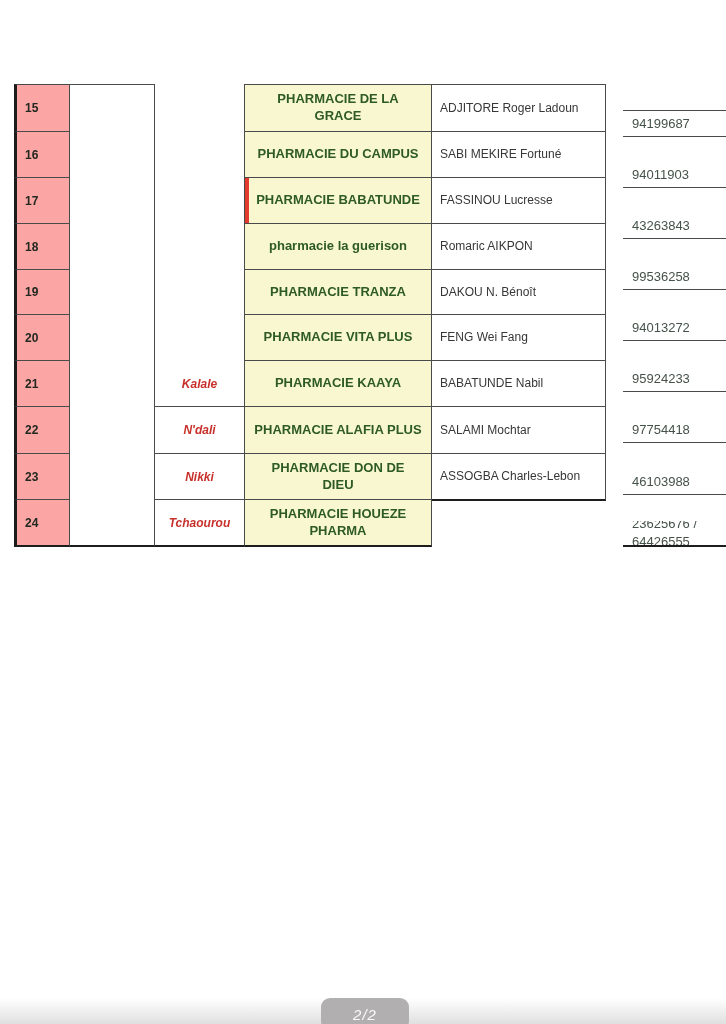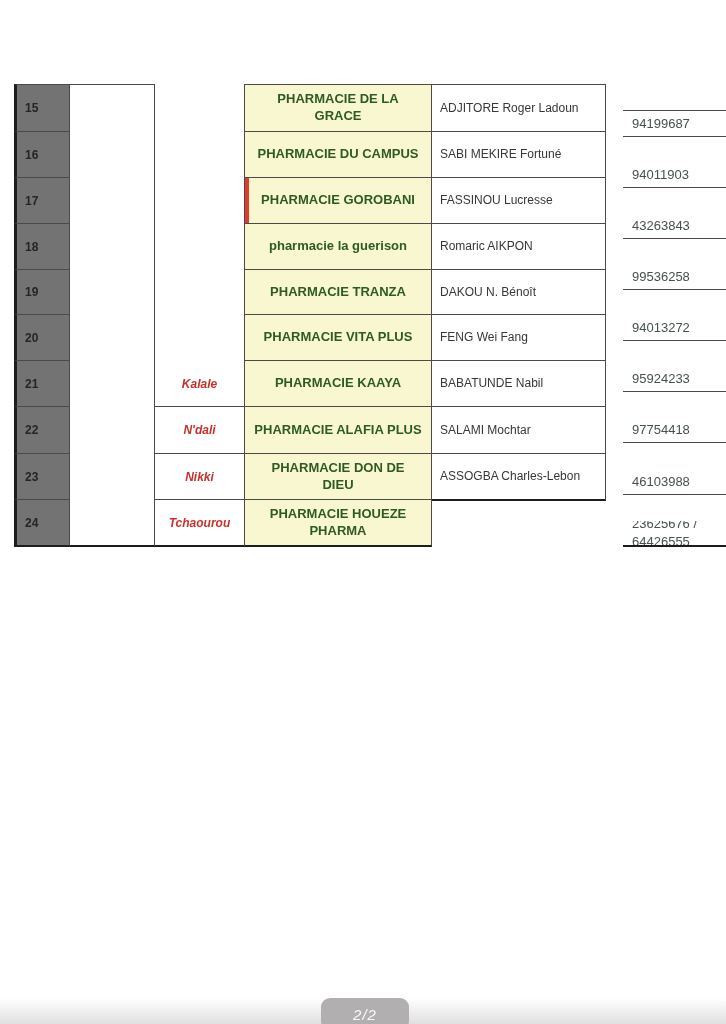--- a/index.html
+++ b/index.html
@@ -36,21 +36,21 @@
   .top    { border-top: 1.5px solid #4a4a4a; }
   .bottom { border-bottom: 2.5px solid #1d1d1d; }
 
   
   .r0 { height: 48px; } .r1 { height: 46px; } .r2 { height: 46px; }
   .r3 { height: 46px; } .r4 { height: 45px; } .r5 { height: 46px; }
   .r6 { height: 46px; } .r7 { height: 47px; } .r8 { height: 46px; }
   .r9 { height: 47px; }
 
   .col-num .cell {
-    background: #737373;
+    background: #fca5a5;
     border-left: 3px solid #1c1c1c;
     font-size: 12px; font-weight: 700; color: #20281f;
     padding-left: 8px;
   }
 
   .col-region .cell { height: 463px; background: #ffffff; }
 
   .col-commune .cell { justify-content: center; text-align: center;
     font-size: 12px; font-weight: 700; color: #c8312b; font-style: italic; }
   .commune-merged { height: 323px; position: relative; border-bottom: 1.5px solid #4a4a4a; }
@@ -134,21 +134,21 @@
     <div class="cell r8">Nikki</div>
     <div class="cell r9 bottom">Tchaourou</div>
   </div>
 
   <div class="col col-pharmacy">
     <div class="cell r0 top">PHARMACIE DE LA
 GRACE</div>
     <div class="cell r1">PHARMACIE DU CAMPUS</div>
     <div class="cell r2">
       <span class="red-marker"></span>
-      <span>PHARMACIE GOROBANI</span>
+      <span>PHARMACIE BABATUNDE</span>
     </div>
     <div class="cell r3">pharmacie la guerison</div>
     <div class="cell r4">PHARMACIE TRANZA</div>
     <div class="cell r5">PHARMACIE VITA PLUS</div>
     <div class="cell r6">PHARMACIE KAAYA</div>
     <div class="cell r7">PHARMACIE ALAFIA PLUS</div>
     <div class="cell r8">PHARMACIE DON DE
 DIEU</div>
     <div class="cell r9 bottom">PHARMACIE HOUEZE
 PHARMA</div>

